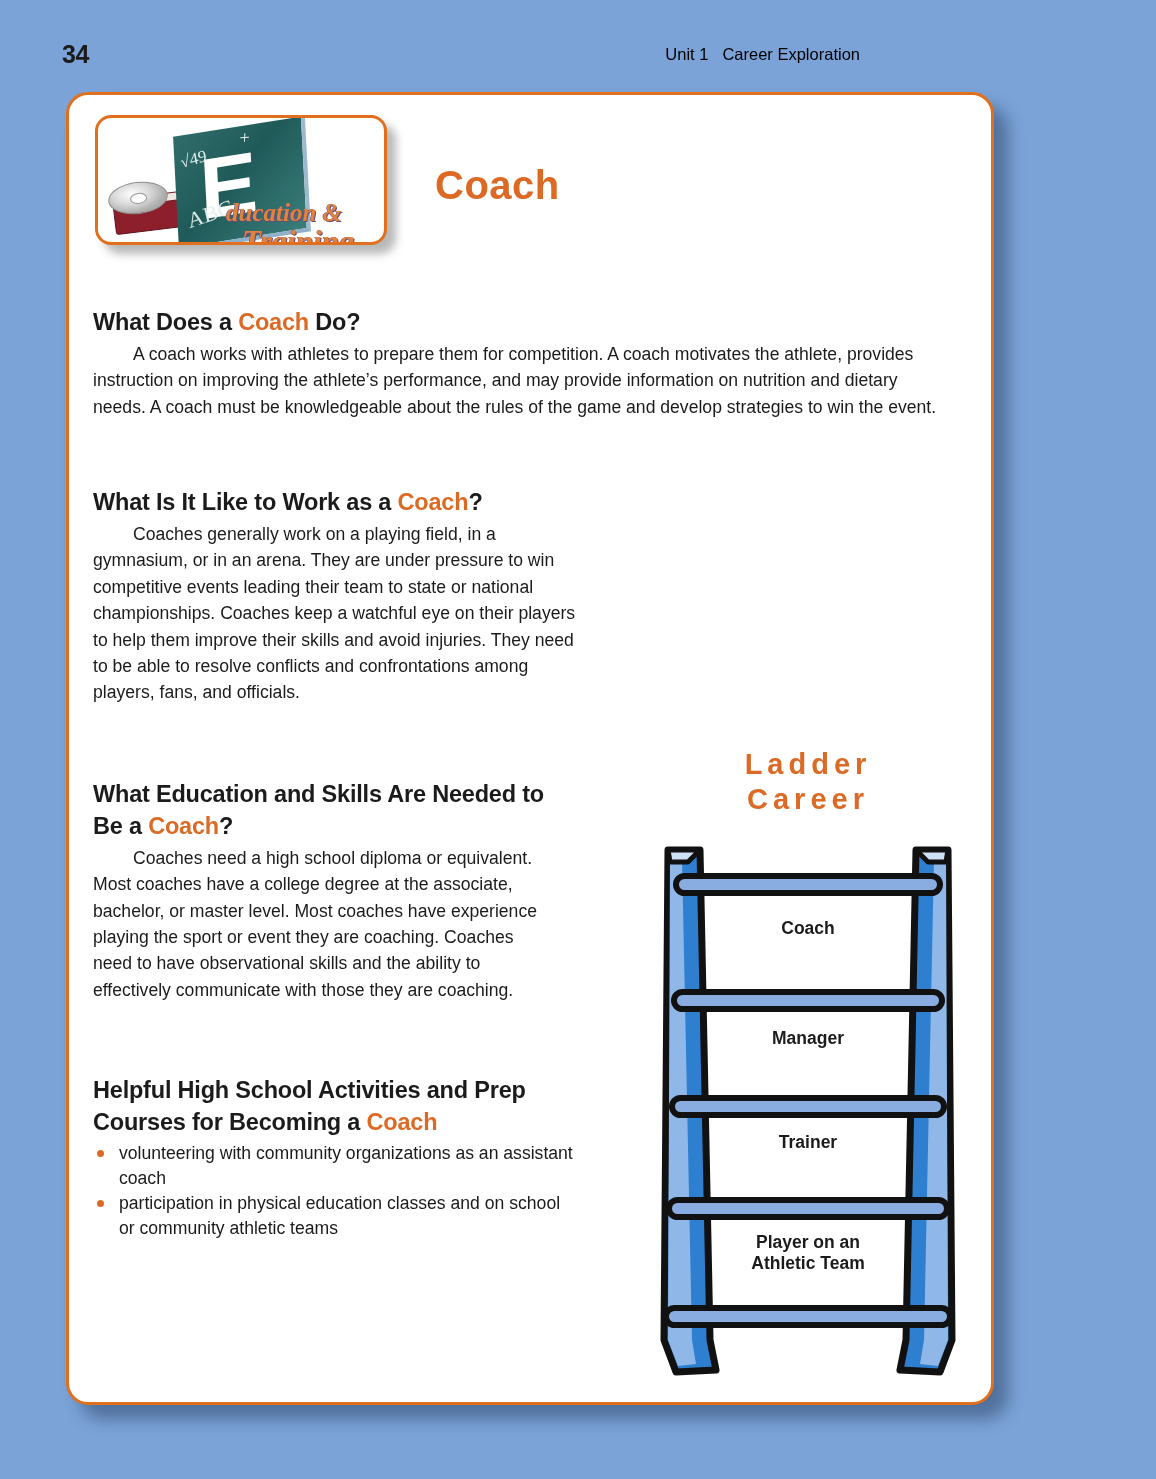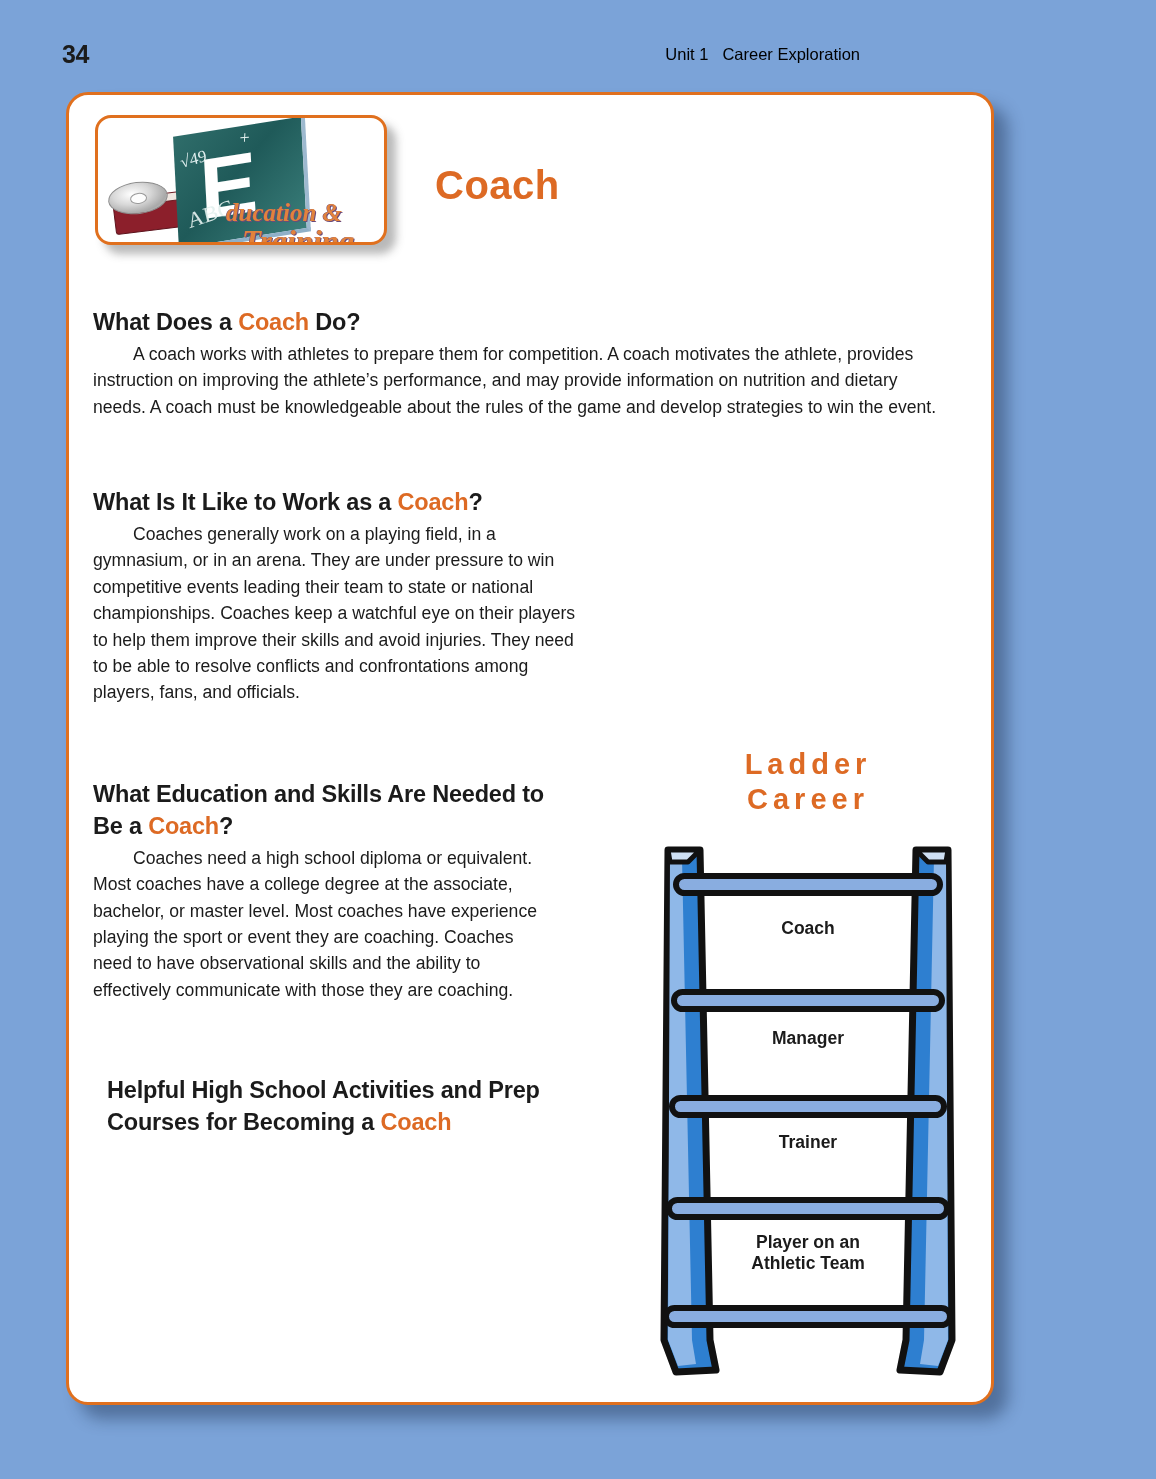--- a/index.html
+++ b/index.html
@@ -219,21 +219,21 @@
   p.body-text {
     margin: 0;
     font-size: 17.6px;
     line-height: 1.50;
     color: #1b1b1b;
     text-indent: 40px;
   }
   .sect-1 { position: absolute; left: 0; top: 0; width: 845px; }
   .sect-2 { position: absolute; left: 0; top: 180px; width: 492px; }
   .sect-3 { position: absolute; left: 0; top: 472px; width: 455px; }
-  .sect-4 { position: absolute; left: 14px; top: 768px; width: 480px; }
+  .sect-4 { position: absolute; left: 0; top: 768px; width: 480px; }
 
   ul.bullets {
     margin: 2px 0 0 0;
     padding: 0;
     list-style: none;
   }
   ul.bullets li {
     position: relative;
     padding-left: 26px;
     margin-bottom: 1px;
@@ -334,20 +334,24 @@
       <p class="body-text">Coaches generally work on a playing field, in a gymnasium, or in an arena. They are under pressure to win competitive events leading their team to state or national championships. Coaches keep a watchful eye on their players to help them improve their skills and avoid injuries. They need to be able to resolve conflicts and confrontations among players, fans, and officials.</p>
     </div>
 
     <div class="sect-3">
       <h2 class="section-head"><span>What Education and Skills Are Needed to Be a </span><span class="hl">Coach</span><span>?</span></h2>
       <p class="body-text">Coaches need a high school diploma or equivalent. Most coaches have a college degree at the associate, bachelor, or master level. Most coaches have experience playing the sport or event they are coaching. Coaches need to have observational skills and the ability to effectively communicate with those they are coaching.</p>
     </div>
 
     <div class="sect-4">
       <h2 class="section-head"><span>Helpful High School Activities and Prep Courses for Becoming a </span><span class="hl">Coach</span><span></span></h2>
+      <ul class="bullets">
+        <li><span class="dot"></span><span>volunteering with community organizations as an assistant coach</span></li>
+        <li><span class="dot"></span><span>participation in physical education classes and on school or community athletic teams</span></li>
+      </ul>
     </div>
 
     <div class="ladder-block">
       <div class="ladder-heading">
         <span>Ladder</span>
         <span>Career</span>
       </div>
 
       <div class="ladder-svg-wrap">
         <svg width="340" height="552" viewBox="0 0 340 552">

